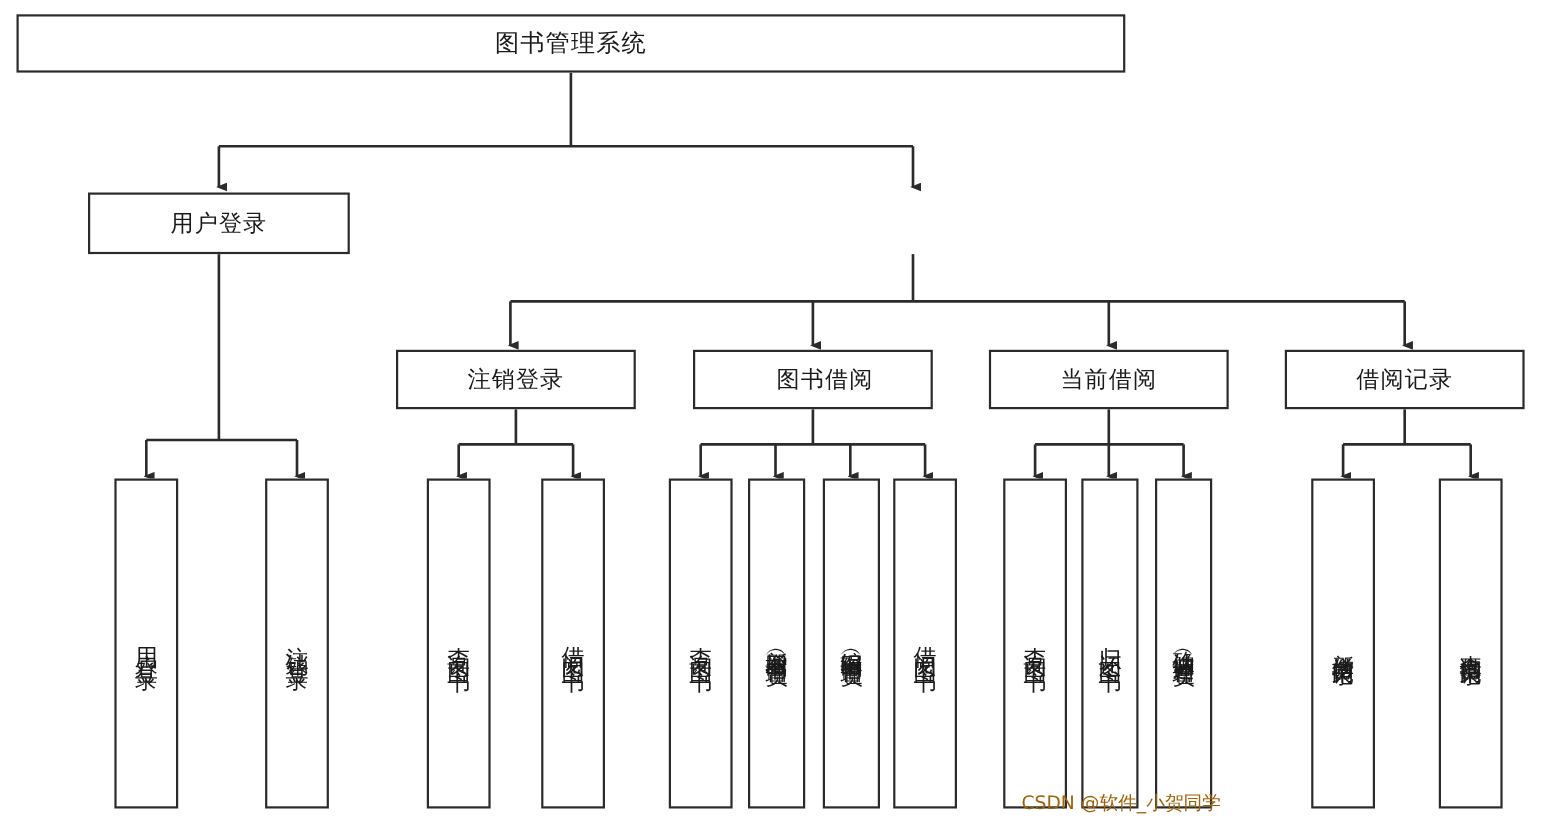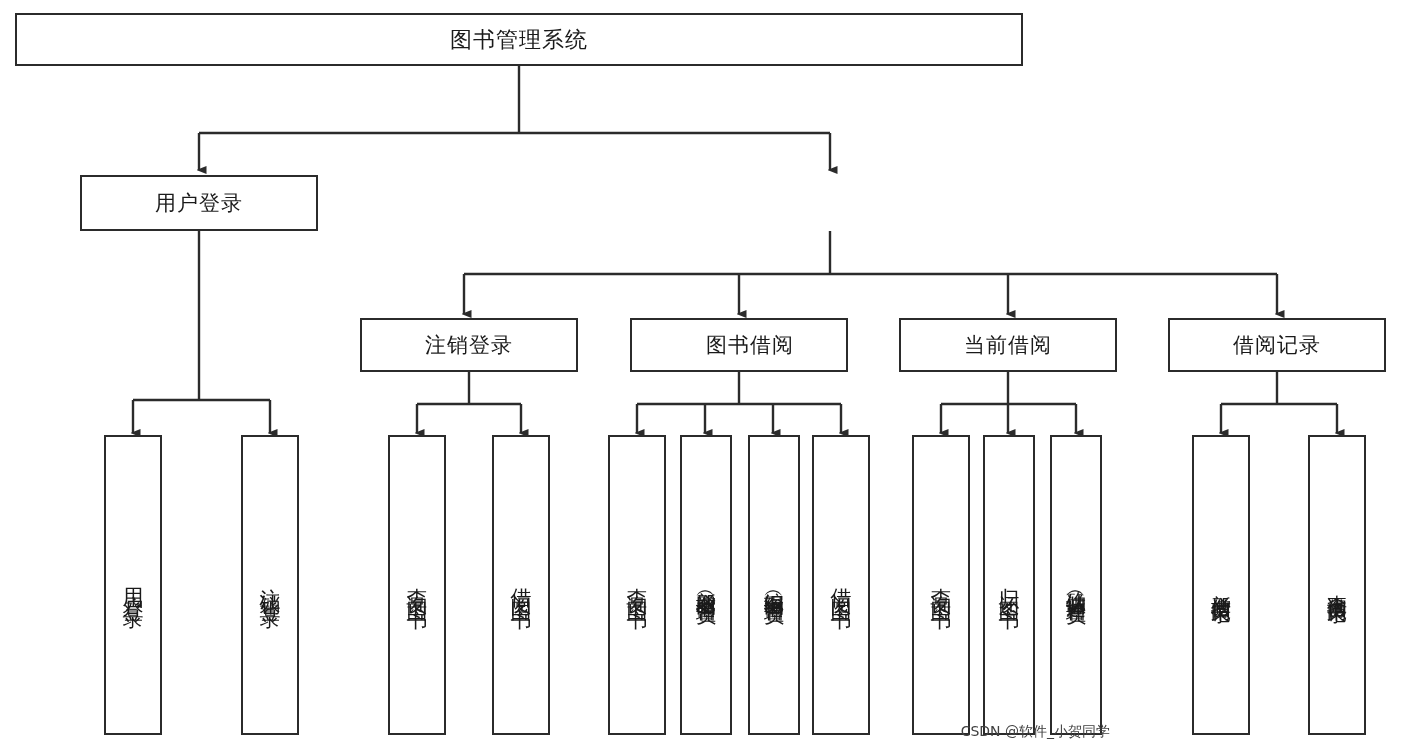--- a/index.html
+++ b/index.html
@@ -45,22 +45,22 @@
     padding-bottom:6px;
     white-space:nowrap;
     overflow:hidden;
   }
   .node.vert.tight{letter-spacing:2px;font-size:20px;}
 
   .watermark{
     position:absolute;
     right:10px;
     bottom:6px;
-    font-size:14px;
-    color:#404040;
+    font-size:17px;
+    color:#a16207;
     white-space:nowrap;
     font-family:"DejaVu Sans","Liberation Sans",sans-serif;
     margin-left:16px;
   }
 </style>
 </head>
 <body>
 
 <div id="canvas">
 

